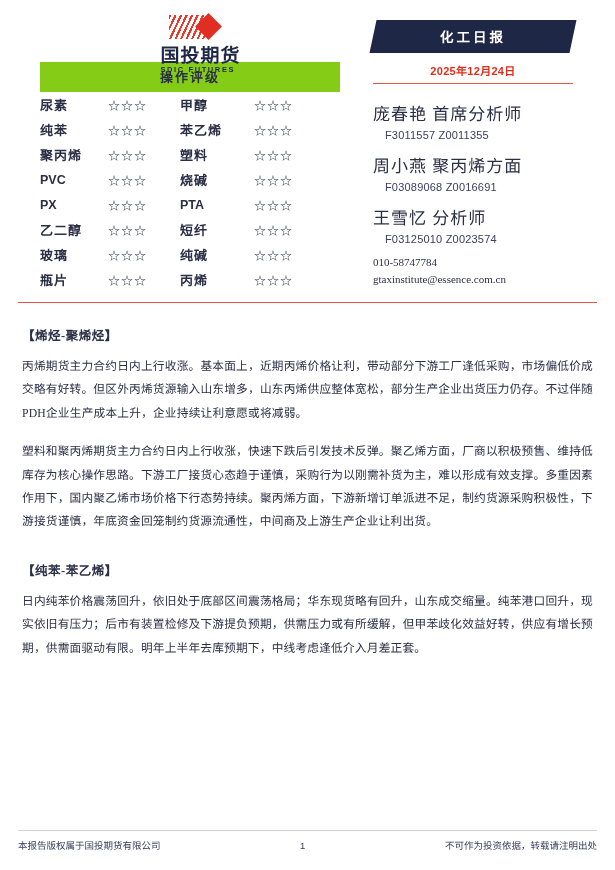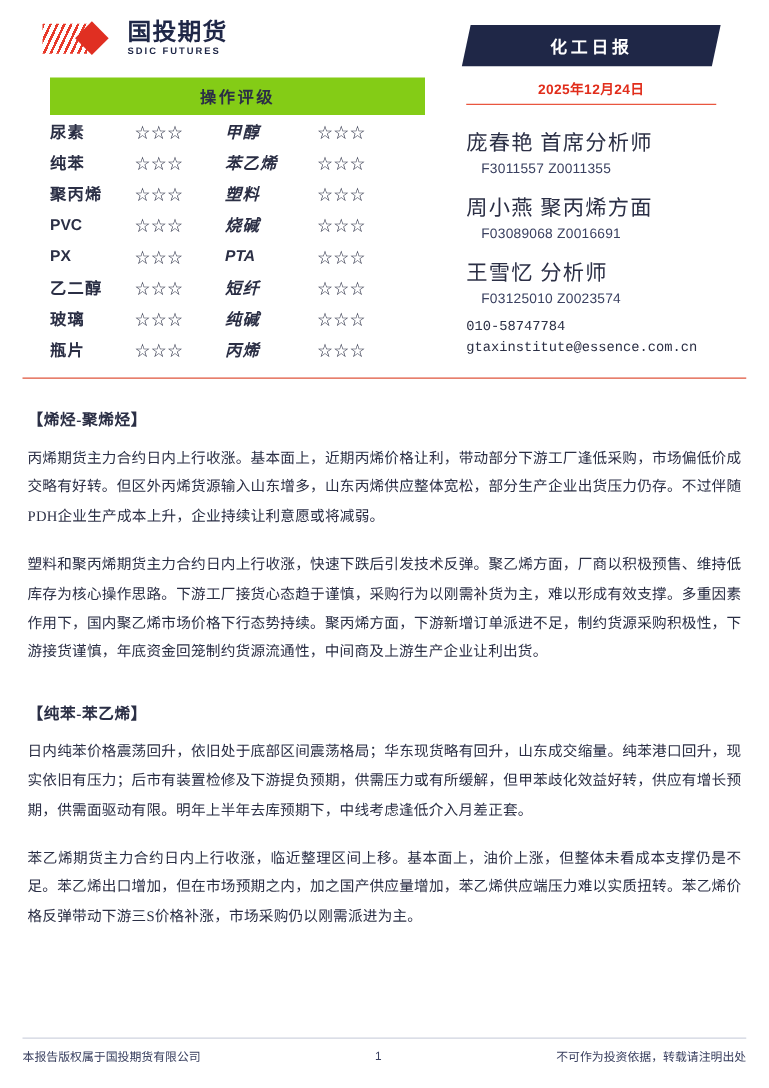--- a/index.html
+++ b/index.html
@@ -35,20 +35,21 @@
   .header-left { width: 352px; }
   .header-right { width: 226px; padding-left: 6px; }
 
   
   .logo-row {
     display: flex;
     align-items: center;
     gap: 6px;
     padding-left: 16px;
     height: 34px;
+    flex-direction: column;
   }
   .logo-mark {
     position: relative;
     width: 62px;
     height: 26px;
     flex: none;
   }
   .logo-stripes {
     position: absolute;
     left: 0; top: 1px;
@@ -114,21 +115,21 @@
     font-family: "Liberation Sans", sans-serif;
     font-size: 12.5px;
     letter-spacing: 0;
   }
   .cell-stars {
     width: 72px;
     font-size: 12px;
     letter-spacing: 1px;
     color: #2b2f45;
   }
-  .cell-name2 { width: 74px; font-style: italic; }
+  .cell-name2 { width: 74px; }
   .cell-stars2 { width: 72px; font-size: 12px; letter-spacing: 1px; }
 
   
   .banner-wrap { padding-top: 6px; }
   .banner {
     background: #1f2747;
     color: #ffffff;
     text-align: center;
     font-weight: bold;
     font-size: 13.5px;
@@ -166,21 +167,21 @@
   .analyst-code {
     font-family: "Liberation Sans", sans-serif;
     font-size: 11px;
     letter-spacing: 0.2px;
     color: #3a4060;
     margin-bottom: 11px;
     padding-left: 12px;
   }
   .contact { margin-top: 6px; }
   .contact-line {
-    font-family: Liberation Mono, monospace;
+    font-family: Liberation Serif, serif;
     font-size: 11px;
     color: #2b2f45;
     letter-spacing: 0;
     margin-bottom: 5px;
   }
 
   
   .main-rule {
     border-bottom: 1.3px solid #e0553c;
     margin: 10px 18px 0 18px;
@@ -351,21 +352,20 @@
 
     <div class="section">
       <div class="section-heading">【烯烃-聚烯烃】</div>
       <p class="para">丙烯期货主力合约日内上行收涨。基本面上，近期丙烯价格让利，带动部分下游工厂逢低采购，市场偏低价成交略有好转。但区外丙烯货源输入山东增多，山东丙烯供应整体宽松，部分生产企业出货压力仍存。不过伴随PDH企业生产成本上升，企业持续让利意愿或将减弱。</p>
       <p class="para">塑料和聚丙烯期货主力合约日内上行收涨，快速下跌后引发技术反弹。聚乙烯方面，厂商以积极预售、维持低库存为核心操作思路。下游工厂接货心态趋于谨慎，采购行为以刚需补货为主，难以形成有效支撑。多重因素作用下，国内聚乙烯市场价格下行态势持续。聚丙烯方面，下游新增订单派进不足，制约货源采购积极性，下游接货谨慎，年底资金回笼制约货源流通性，中间商及上游生产企业让利出货。</p>
     </div>
 
     <div class="section">
       <div class="section-heading">【纯苯-苯乙烯】</div>
       <p class="para">日内纯苯价格震荡回升，依旧处于底部区间震荡格局；华东现货略有回升，山东成交缩量。纯苯港口回升，现实依旧有压力；后市有装置检修及下游提负预期，供需压力或有所缓解，但甲苯歧化效益好转，供应有增长预期，供需面驱动有限。明年上半年去库预期下，中线考虑逢低介入月差正套。</p>
-      <p class="para">苯乙烯期货主力合约日内上行收涨，临近整理区间上移。基本面上，油价上涨，但整体未看成本支撑仍是不足。苯乙烯出口增加，但在市场预期之内，加之国产供应量增加，苯乙烯供应端压力难以实质扭转。苯乙烯价格反弹带动下游三S价格补涨，市场采购仍以刚需派进为主。</p>
     </div>
 
   </div>
 
   <div class="footer">
     <div class="footer-rule"></div>
     <div class="footer-row">
       <div>本报告版权属于国投期货有限公司</div>
       <div class="footer-center">1</div>
       <div class="footer-right">不可作为投资依据，转载请注明出处</div>

